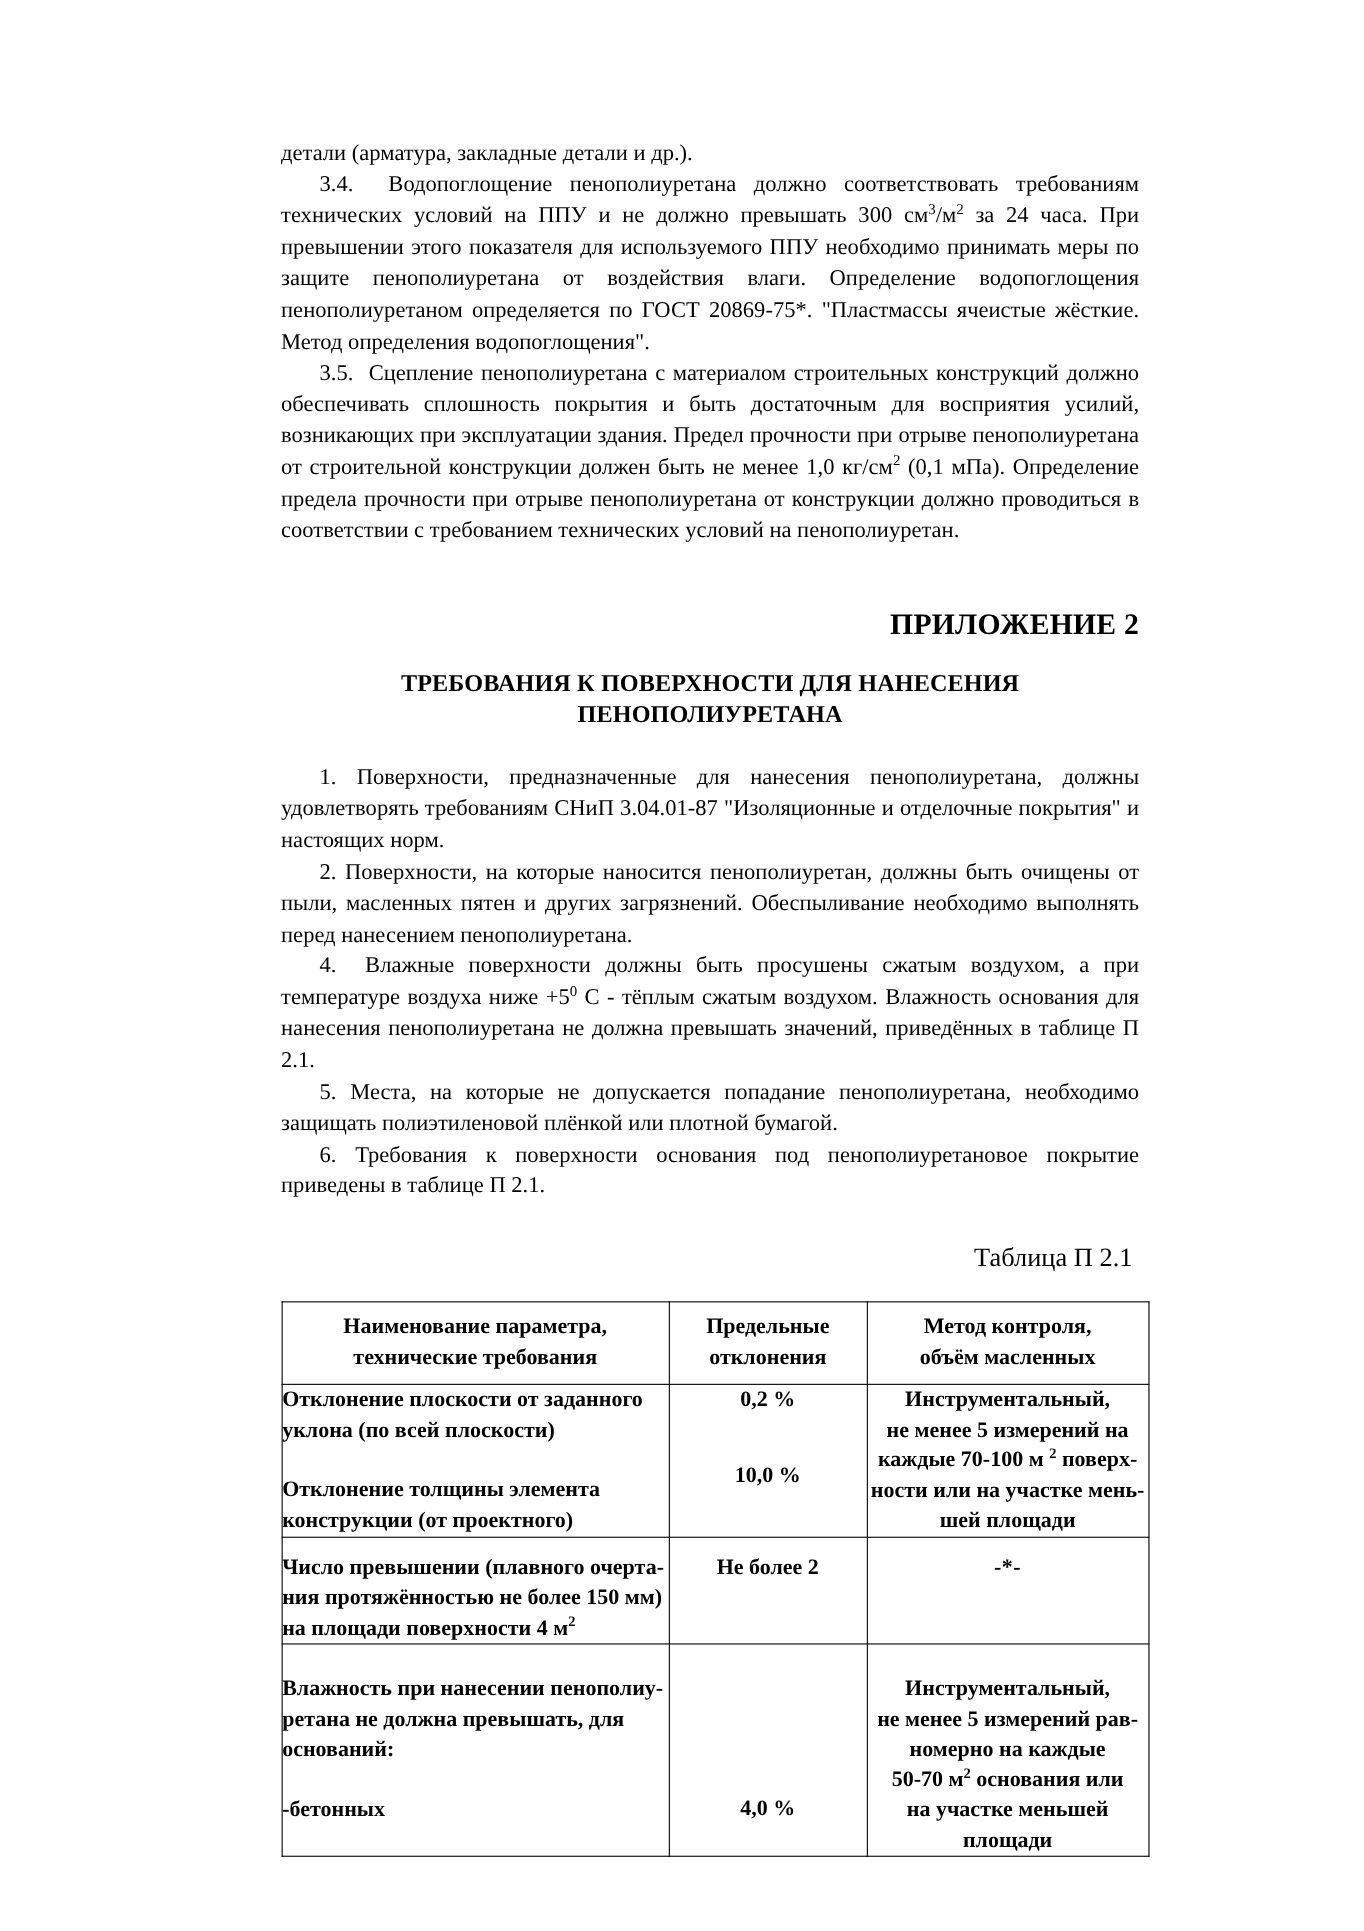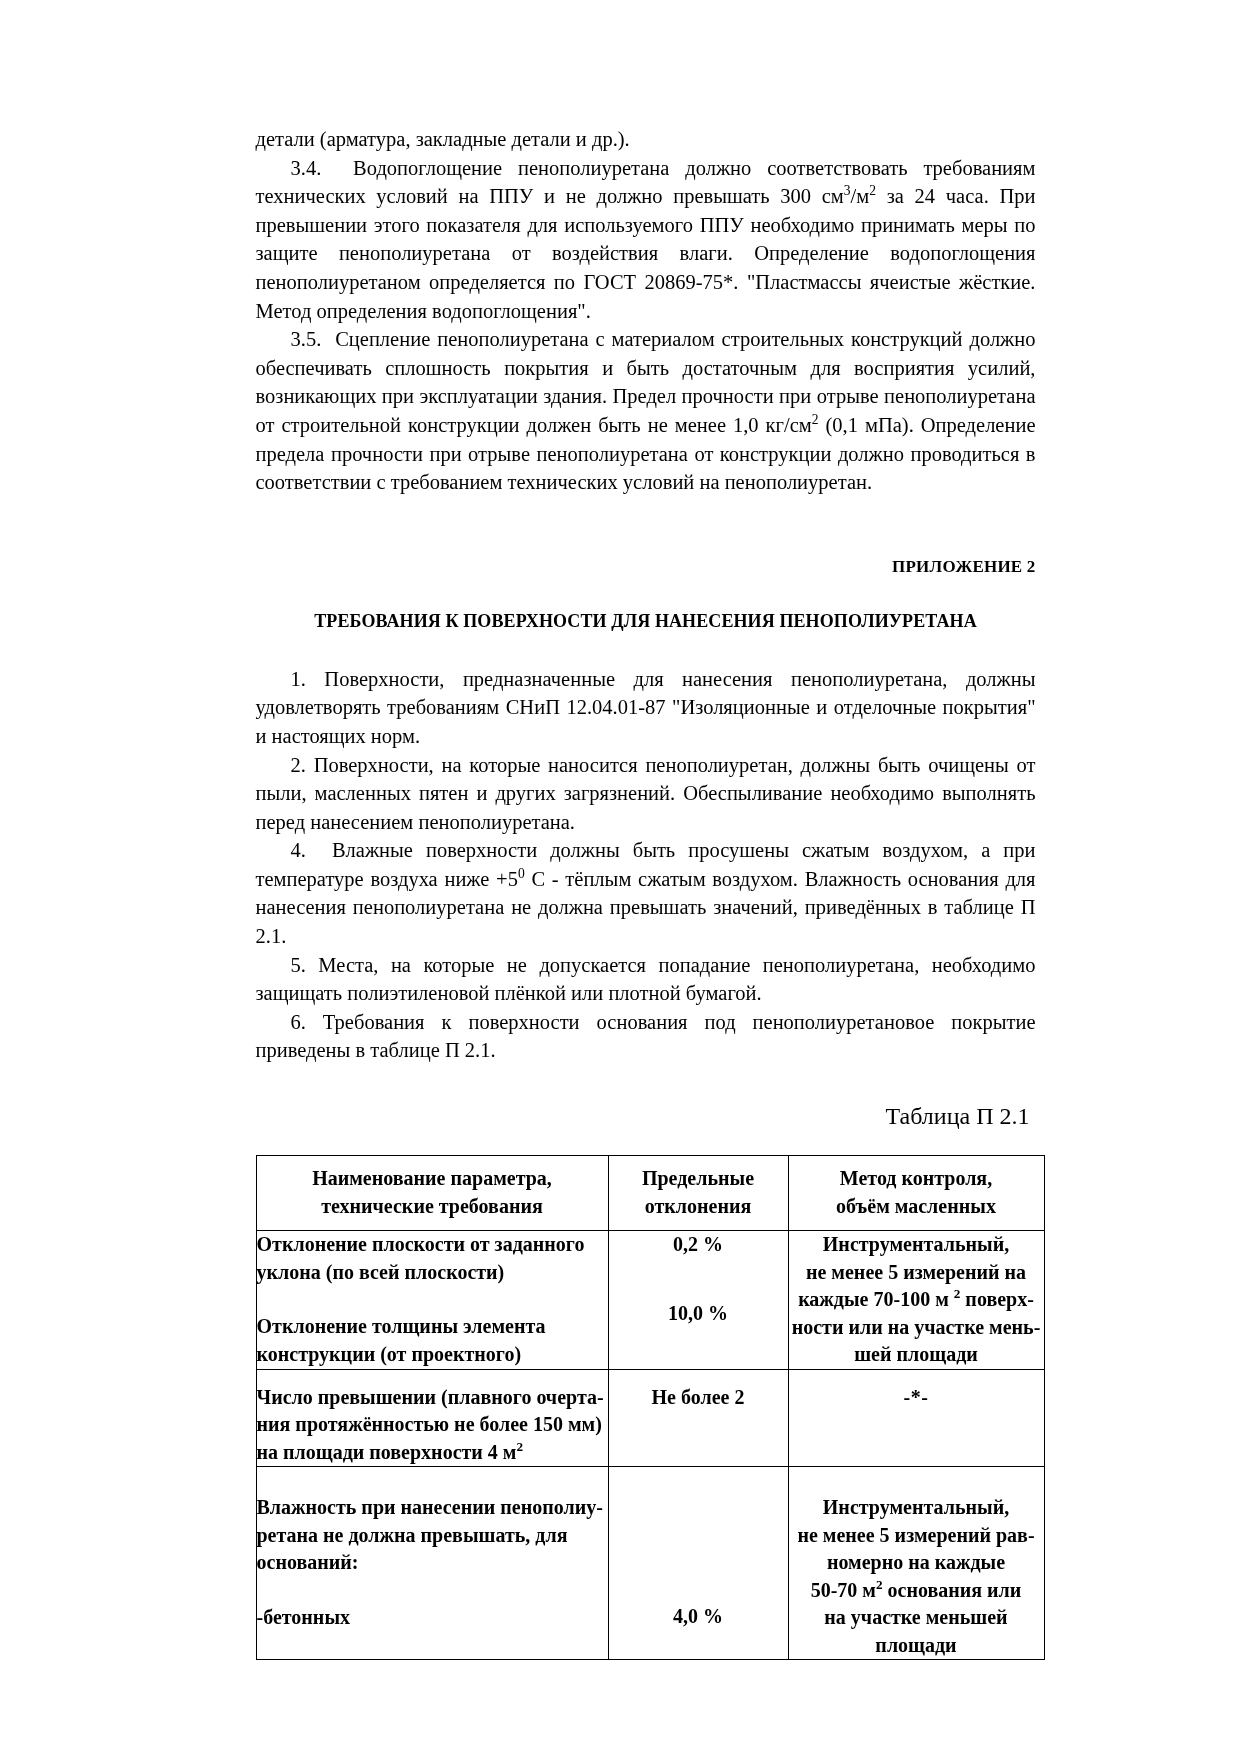--- a/index.html
+++ b/index.html
@@ -39,29 +39,29 @@
   }
   sup {
     font-size: 0.66em;
     vertical-align: super;
     line-height: 0;
   }
   .appendix-label {
     margin-top: 56px;
     text-align: right;
     font-weight: bold;
-    font-size: 17px;
+    font-size: 27px;
     line-height: 28px;
     letter-spacing: 0.2px;
   }
   .doc-title {
     margin-top: 26px;
     text-align: center;
     font-weight: bold;
-    font-size: 18px;
+    font-size: 22px;
     line-height: 28px;
     letter-spacing: 0.1px;
   }
   .body-block {
     margin-top: 30px;
   }
   .table-caption {
     margin-top: 38px;
     text-align: right;
     font-size: 24px;
@@ -114,21 +114,21 @@
 
     <p class="indent">
       <span>3.5.&nbsp; Сцепление пенополиуретана с материалом строительных конструкций должно обеспечивать сплошность покрытия и быть достаточным для восприятия усилий, возникающих при эксплуатации здания. Предел прочности при отрыве пенополиуретана от строительной конструкции должен быть не менее 1,0 кг/см<sup>2</sup> (0,1 мПа). Определение предела прочности при отрыве пенополиуретана от конструкции должно проводиться в соответствии с требованием технических условий на пенополиуретан.</span>
     </p>
 
     <div class="appendix-label">ПРИЛОЖЕНИЕ 2</div>
 
     <div class="doc-title">ТРЕБОВАНИЯ К ПОВЕРХНОСТИ ДЛЯ НАНЕСЕНИЯ ПЕНОПОЛИУРЕТАНА</div>
 
     <div class="body-block">
-      <p class="indent">1. Поверхности, предназначенные для нанесения пенополиуретана, должны удовлетворять требованиям СНиП 12.04.01-87 "Изоляционные и отделочные покрытия" и настоящих норм.</p>
+      <p class="indent">1. Поверхности, предназначенные для нанесения пенополиуретана, должны удовлетворять требованиям СНиП 3.04.01-87 "Изоляционные и отделочные покрытия" и настоящих норм.</p>
       <p class="indent">2. Поверхности, на которые наносится пенополиуретан, должны быть очищены от пыли, масленных пятен и других загрязнений. Обеспыливание необходимо выполнять перед нанесением пенополиуретана.</p>
       <p class="indent">
         <span>4.&nbsp; Влажные поверхности должны быть просушены сжатым воздухом, а при температуре воздуха ниже +5<sup>0</sup> С - тёплым сжатым воздухом. Влажность основания для нанесения пенополиуретана не должна превышать значений, приведённых в таблице П 2.1.</span>
       </p>
       <p class="indent">5. Места, на которые не допускается попадание пенополиуретана, необходимо защищать полиэтиленовой плёнкой или плотной бумагой.</p>
       <p class="indent">6. Требования к поверхности основания под пенополиуретановое покрытие приведены в таблице П 2.1.</p>
     </div>
 
     <div class="table-caption">Таблица П 2.1</div>
 

